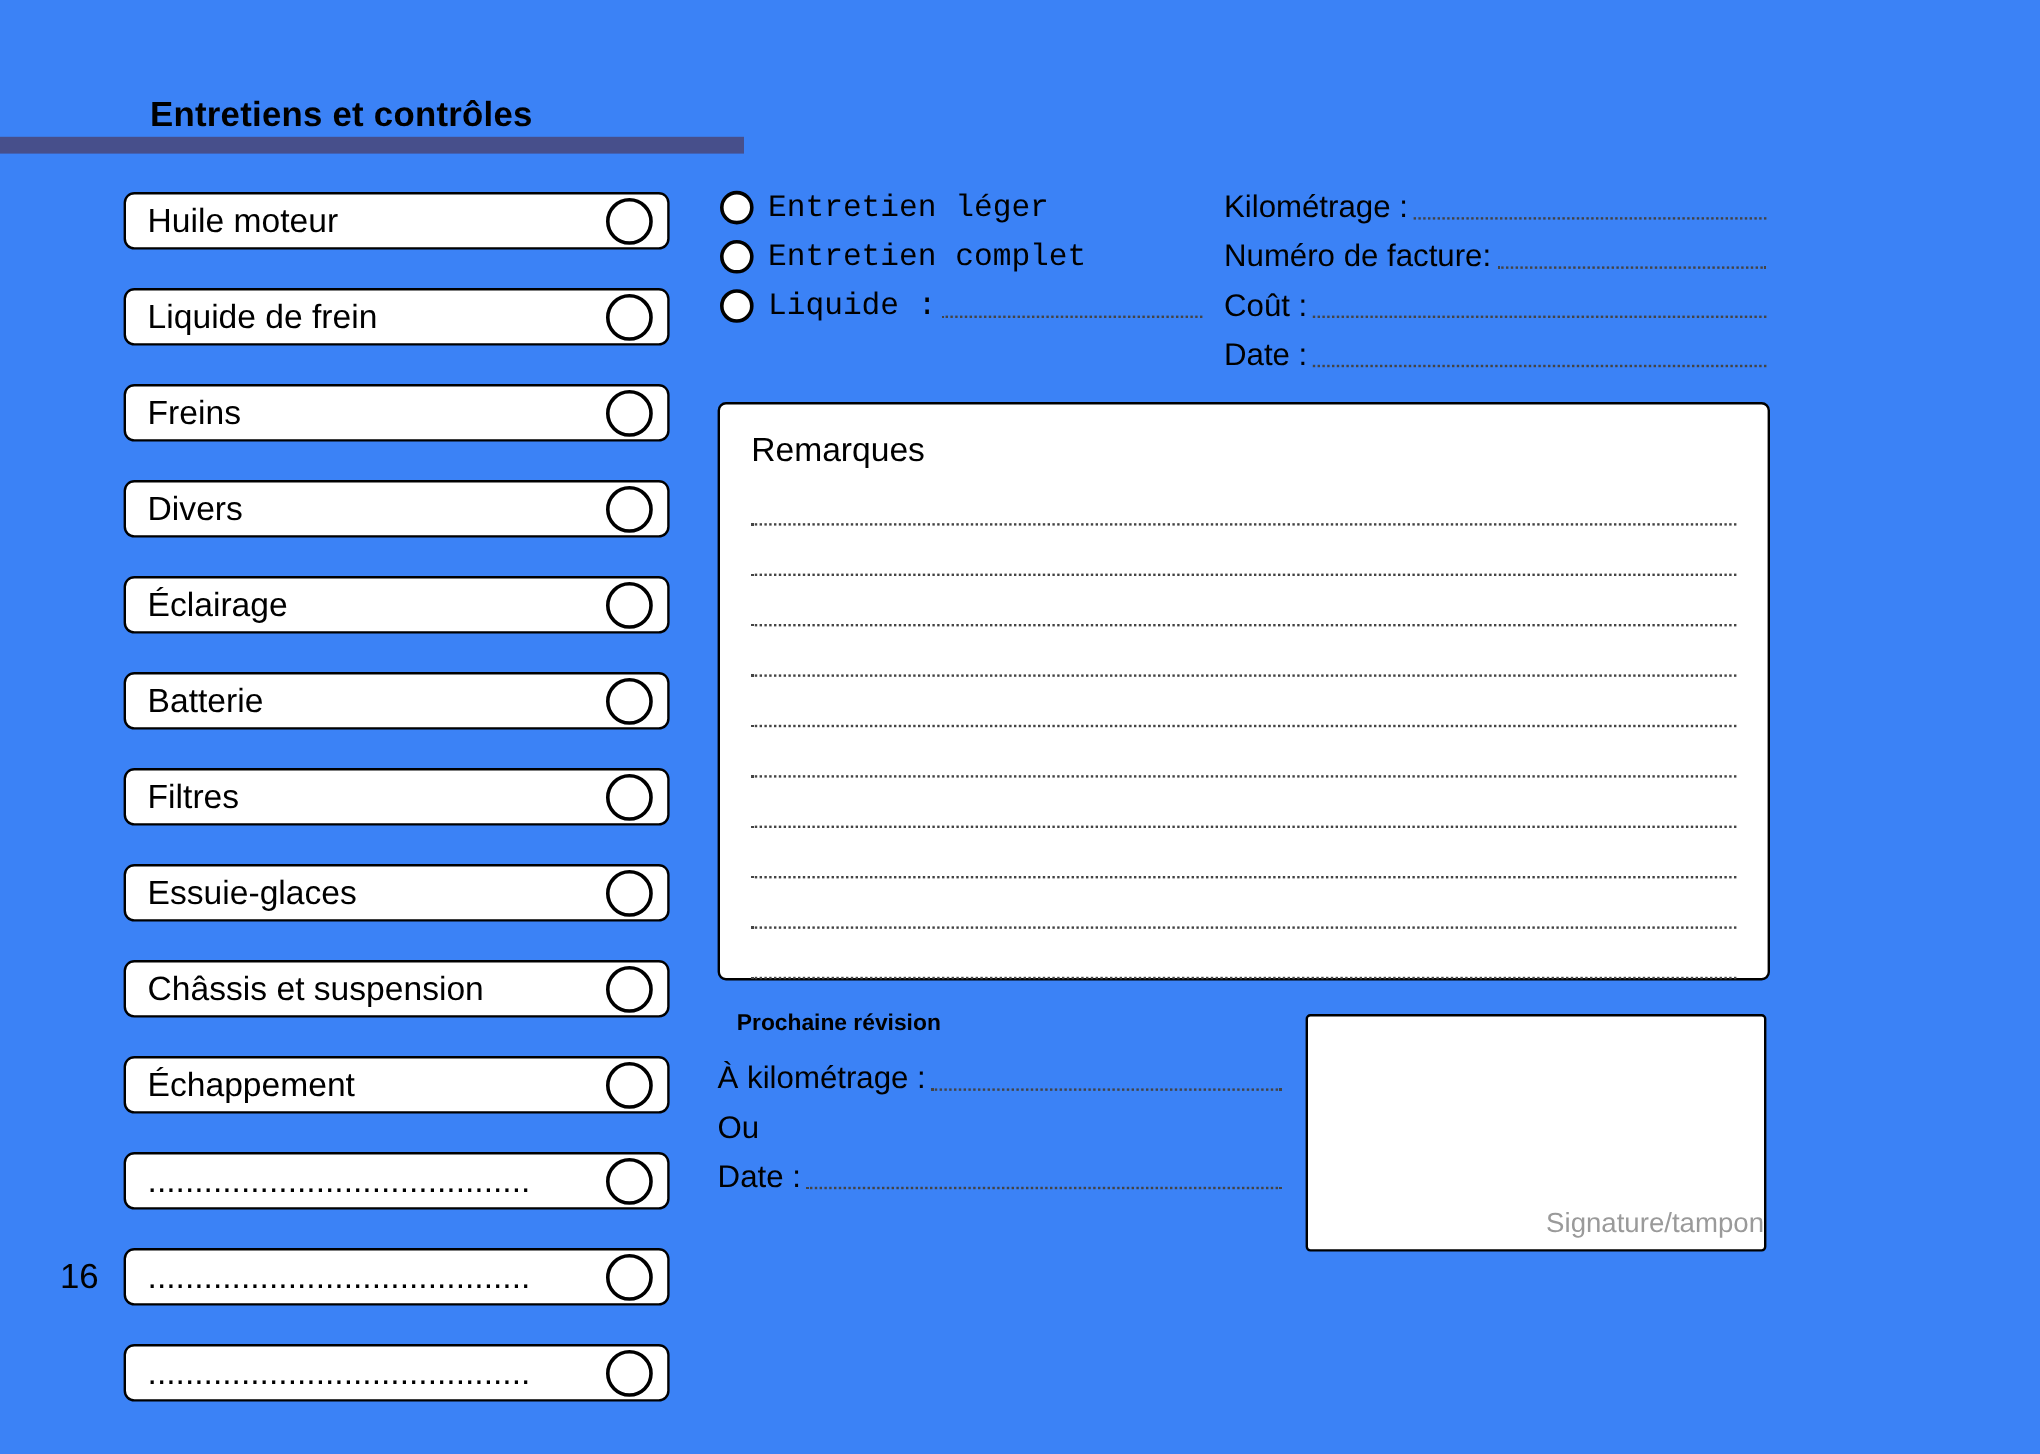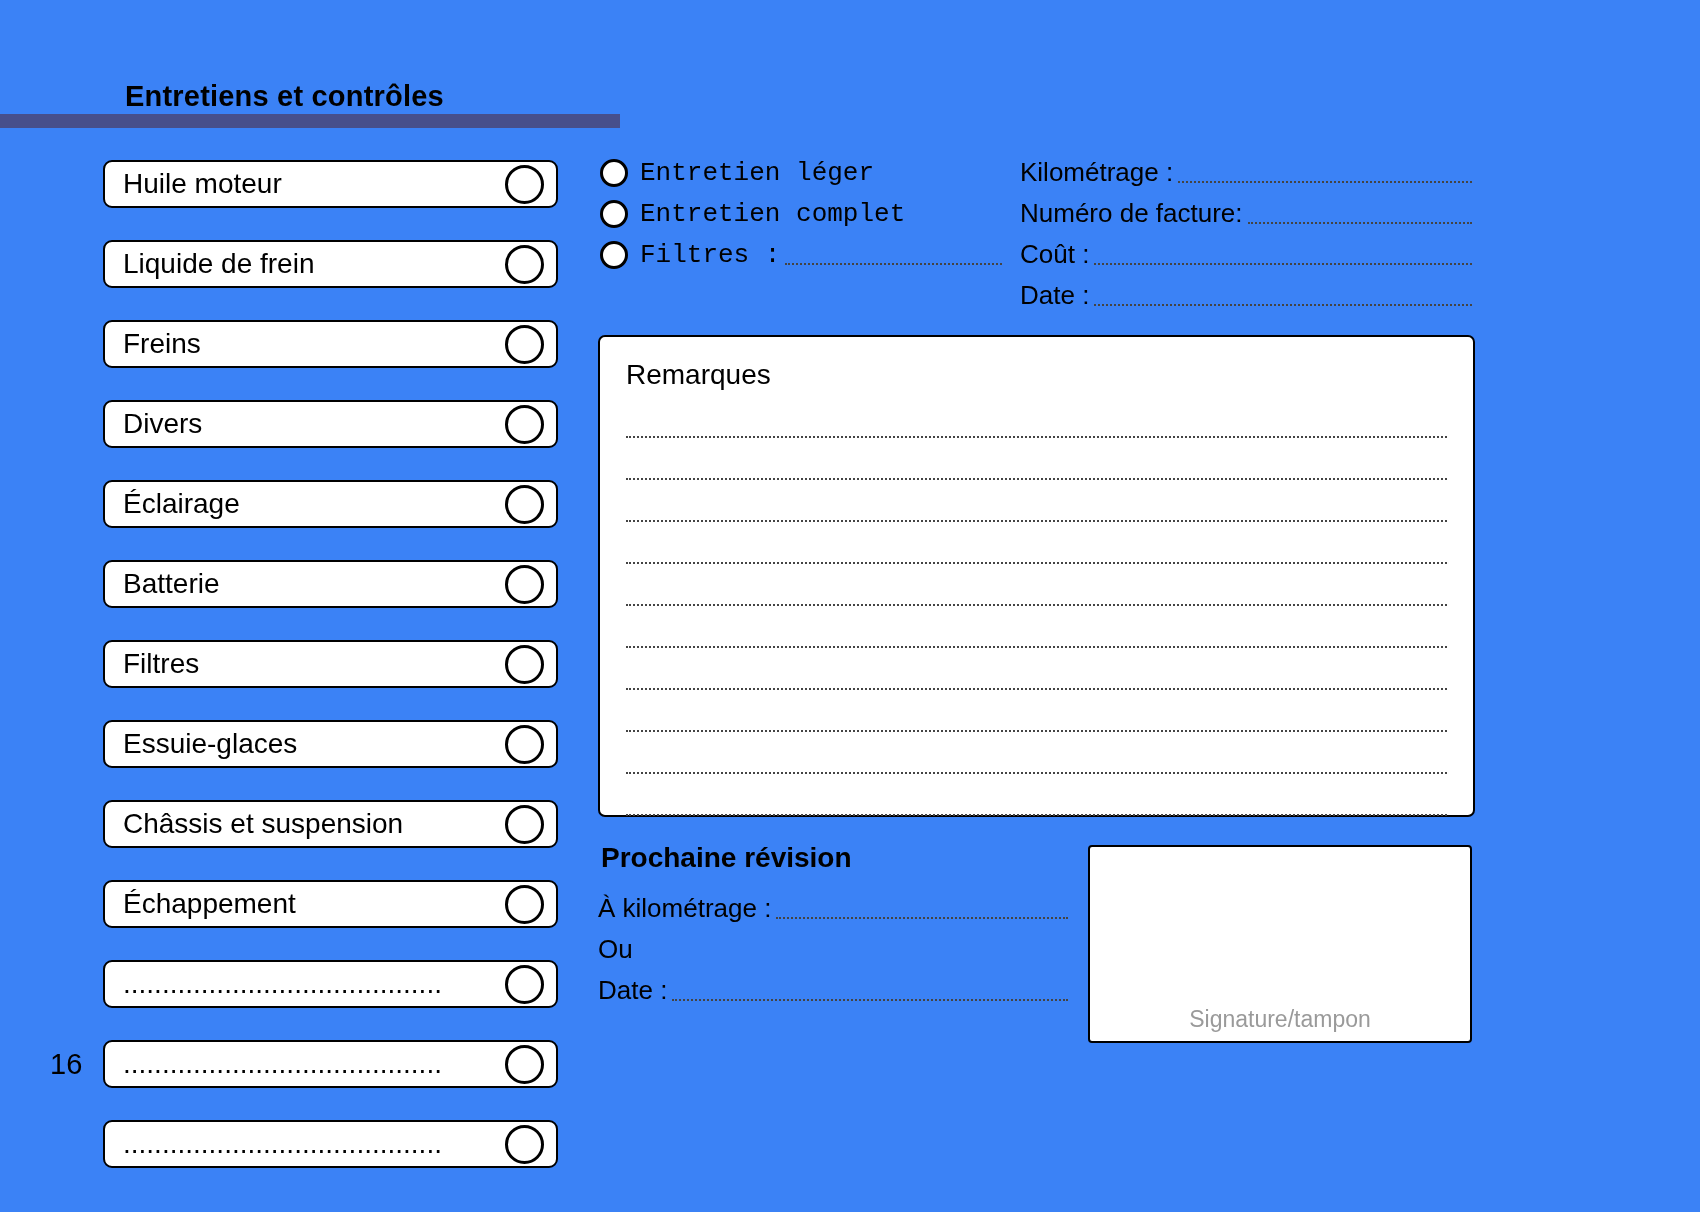--- a/index.html
+++ b/index.html
@@ -133,39 +133,39 @@
   }
 
   
   .next-service {
     position: absolute;
     left: 598px;
     top: 842px;
     width: 470px;
   }
   .next-service-title {
-    font-size: 28px;
+    font-size: 19px;
     font-weight: 700;
-    margin: 0 0 14px 3px;
+    margin: 0 0 14px 16px;
   }
 
   
   .signature-box {
     position: absolute;
     box-sizing: border-box;
     left: 1088px;
     top: 845px;
     width: 384px;
     height: 198px;
     border: 2px solid #000;
     border-radius: 4px;
     background: #fff;
     display: flex;
     align-items: flex-end;
-    justify-content: center;
+    justify-content: flex-end;
     padding-bottom: 8px;
   }
   .signature-label {
     color: #9a9a9a;
     font-size: 23px;
   }
 
   
   .page-number {
     position: absolute;
@@ -241,21 +241,21 @@
       <div class="opt-row">
         <span class="radio-sm"></span>
         <span class="opt-label">Entretien léger</span>
       </div>
       <div class="opt-row">
         <span class="radio-sm"></span>
         <span class="opt-label">Entretien complet</span>
       </div>
       <div class="opt-row">
         <span class="radio-sm"></span>
-        <span class="opt-label">Filtres :</span>
+        <span class="opt-label">Liquide :</span>
         <span class="dots"></span>
       </div>
     </div>
 
   <div class="invoice-fields">
       <div class="field-row">
         <span class="field-label">Kilométrage :</span>
         <span class="dots"></span>
       </div>
       <div class="field-row">

